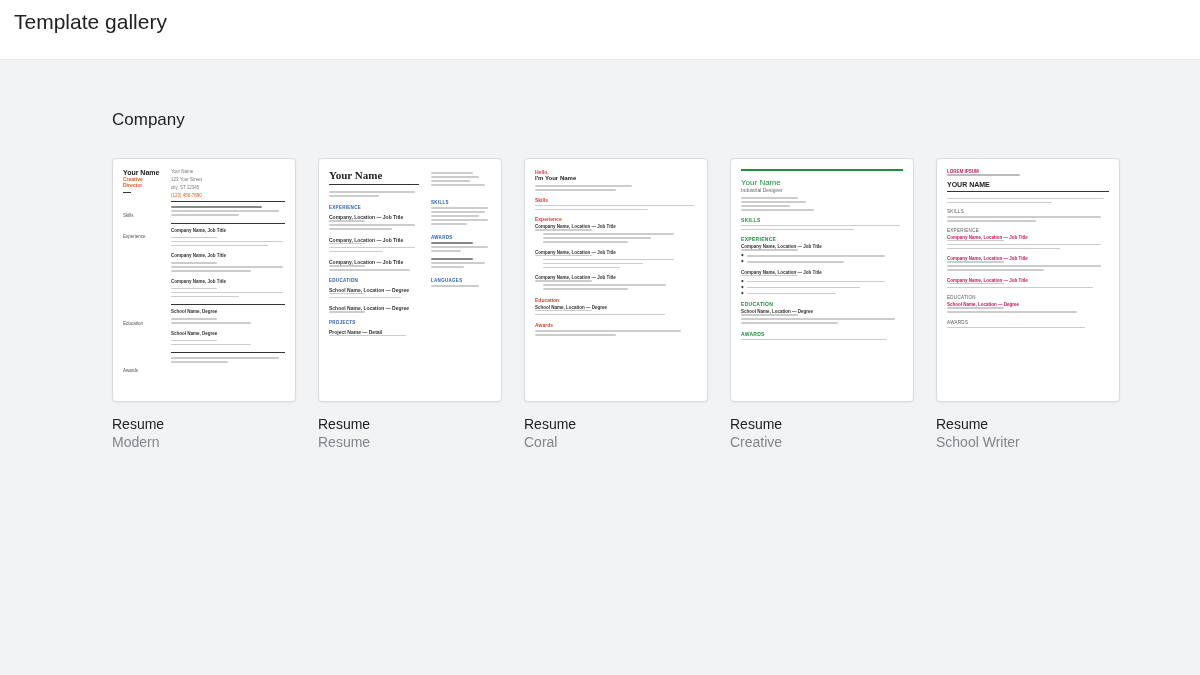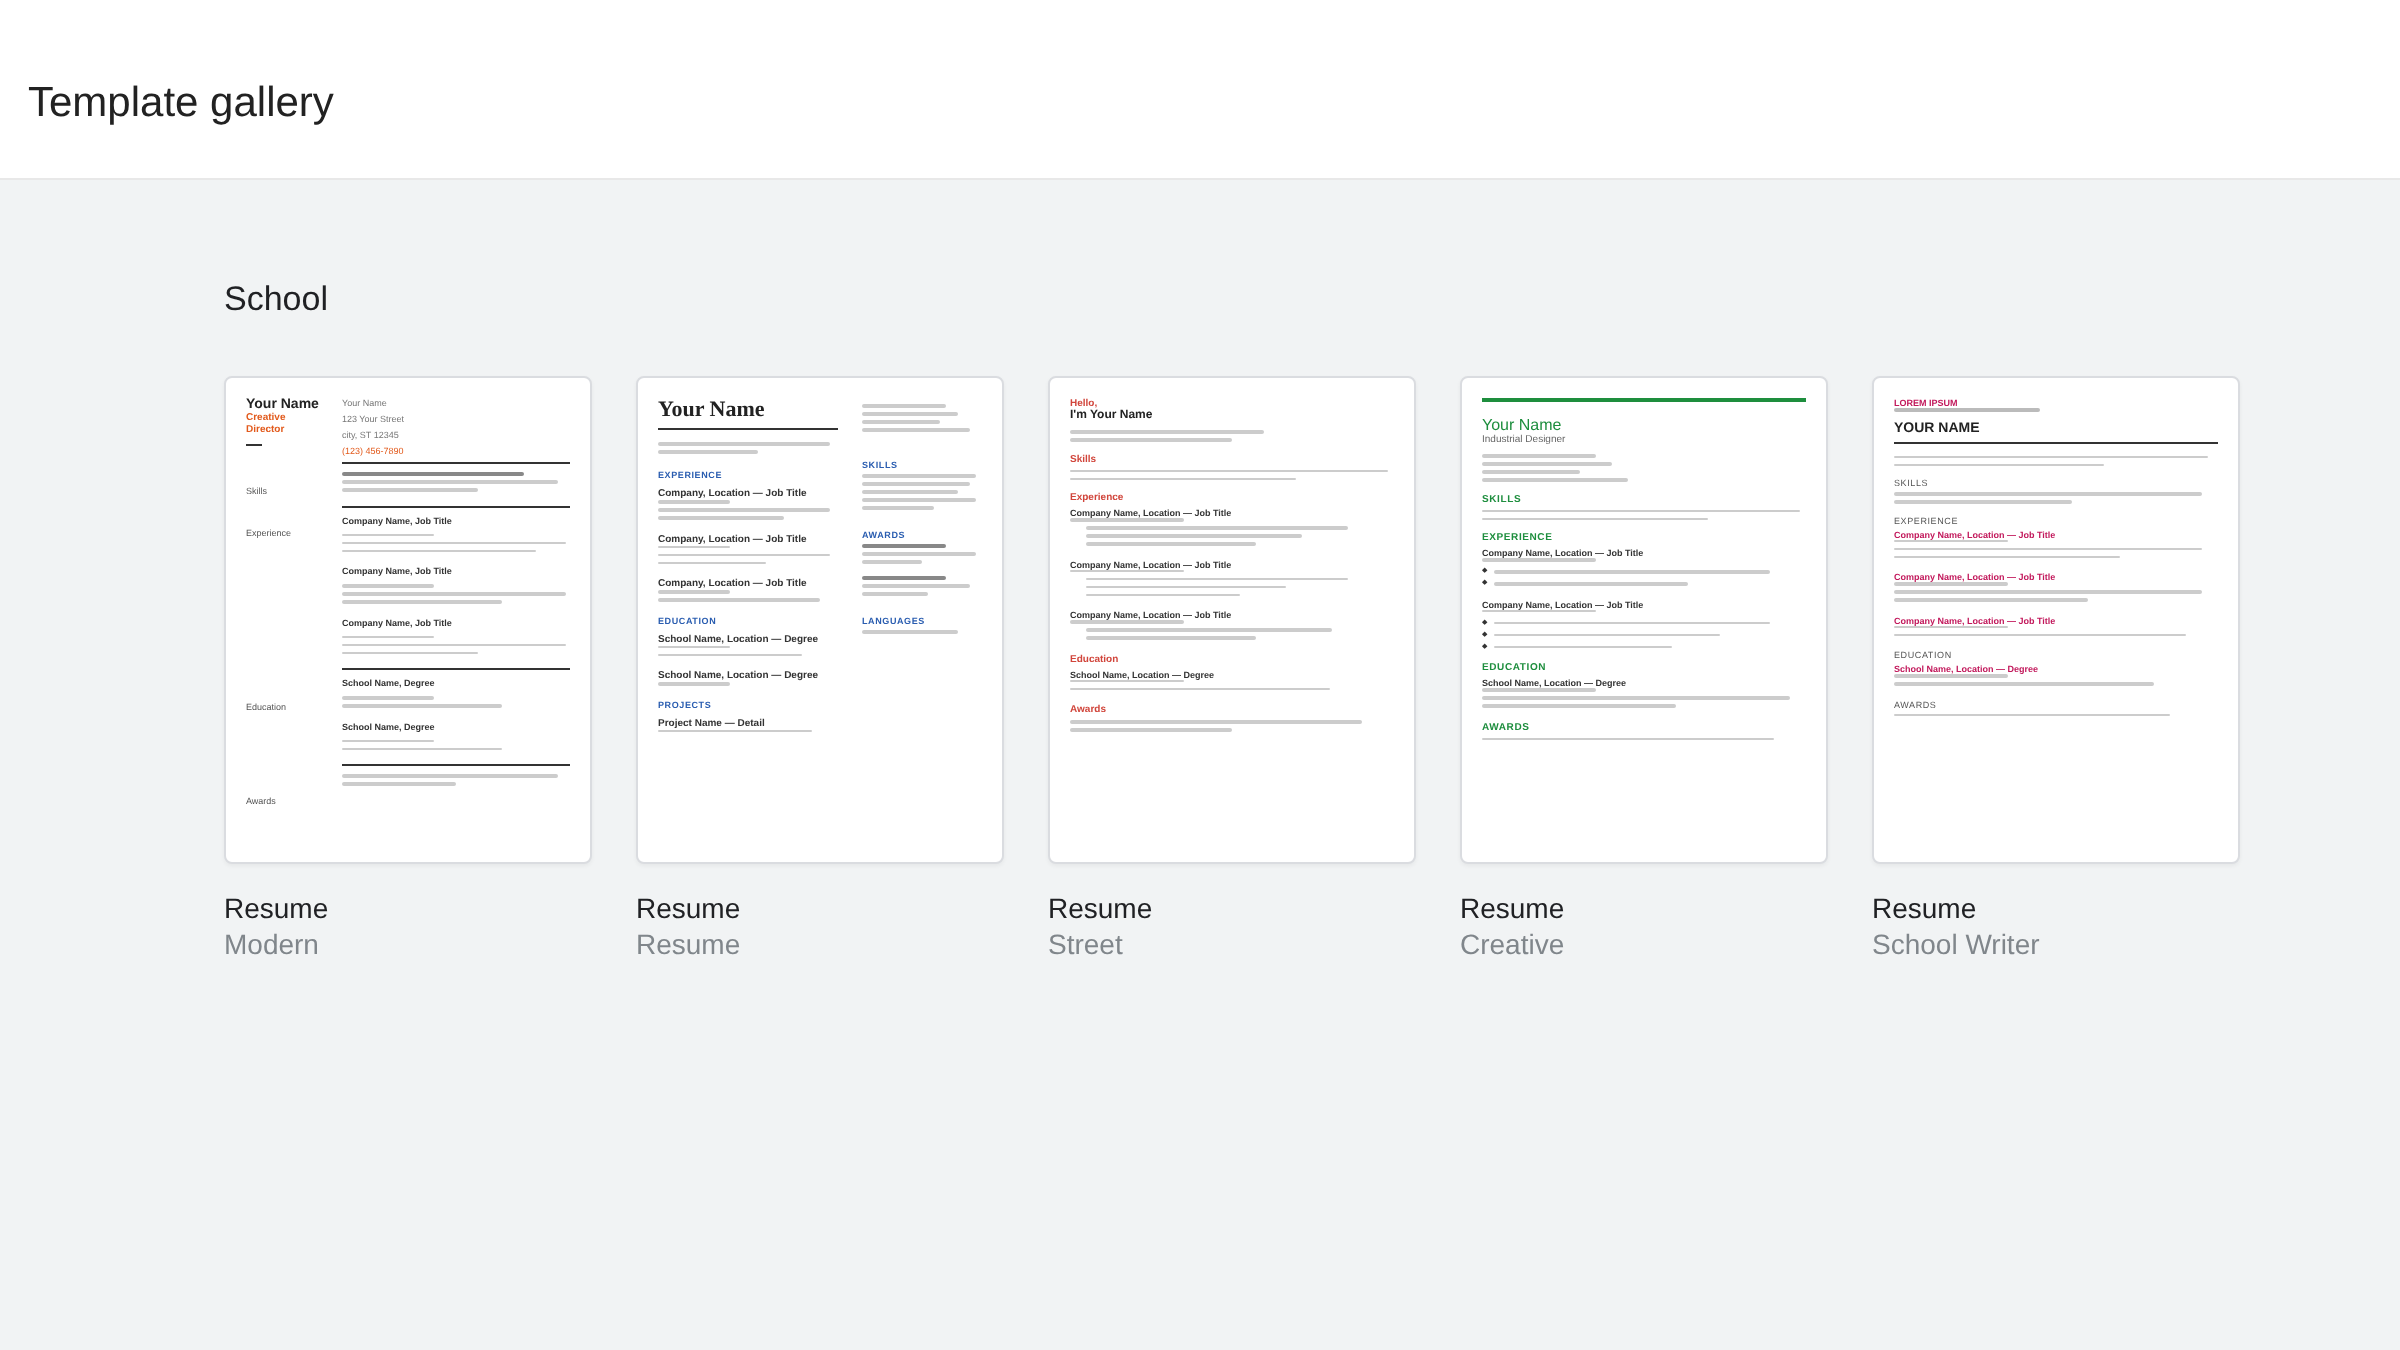--- a/index.html
+++ b/index.html
@@ -1,18 +1,18 @@
 <!DOCTYPE html>
 <html><head>
 <meta charset="utf-8">
 <style>
   * { box-sizing: border-box; margin: 0; padding: 0; }
   body { font-family: 'Google Sans', Arial, sans-serif; background: #fff; width: 1200px; height: 675px; overflow: hidden; }
   .header {
-    padding: 40px 0 25px 14px;
+    padding: 10px 0 25px 14px;
     border-bottom: 1px solid #e8e8e8;
     background: #fff;
   }
   .header-title {
     font-size: 21px;
     color: #222;
     font-weight: 400;
   }
   .gallery-body {
     background: #f1f3f4;
@@ -117,21 +117,21 @@
 </style>
 </head>
 <body>
 
 <div class="header">
   <div class="header-title">Template gallery</div>
 </div>
 
 <div class="gallery-body">
   <div class="gallery-inner">
-    <div class="section-title">School</div>
+    <div class="section-title">Company</div>
 
     <div class="template-row">
 
       <div class="template-card">
         <div class="thumb">
           <div class="swiss">
             <div class="col-l">
               <div class="name">Your Name</div>
               <div class="sub">Creative Director</div>
               <div style="height:1px;background:#333;margin:2px 0 6px 0;width:8px"></div>
@@ -318,21 +318,21 @@
               <div class="sub">School Name, Location — Degree</div>
               <div class="fake-line" style="width:35%"></div>
               <div class="fake-line" style="width:80%"></div>
             </div>
             <div class="sh">Awards</div>
             <div class="fake-line" style="width:90%"></div>
             <div class="fake-line" style="width:50%"></div>
           </div>
         </div>
         <div class="tpl-title">Resume</div>
-        <div class="tpl-sub">Street</div>
+        <div class="tpl-sub">Coral</div>
       </div>
 
       <div class="template-card">
         <div class="thumb">
           <div class="spear">
             <div class="bar"></div>
             <div class="name">Your Name</div>
             <div style="font-size:5px;color:#666;margin-bottom:4px">Industrial Designer</div>
             <div class="fake-line" style="width:35%"></div>
             <div class="fake-line" style="width:40%"></div>

